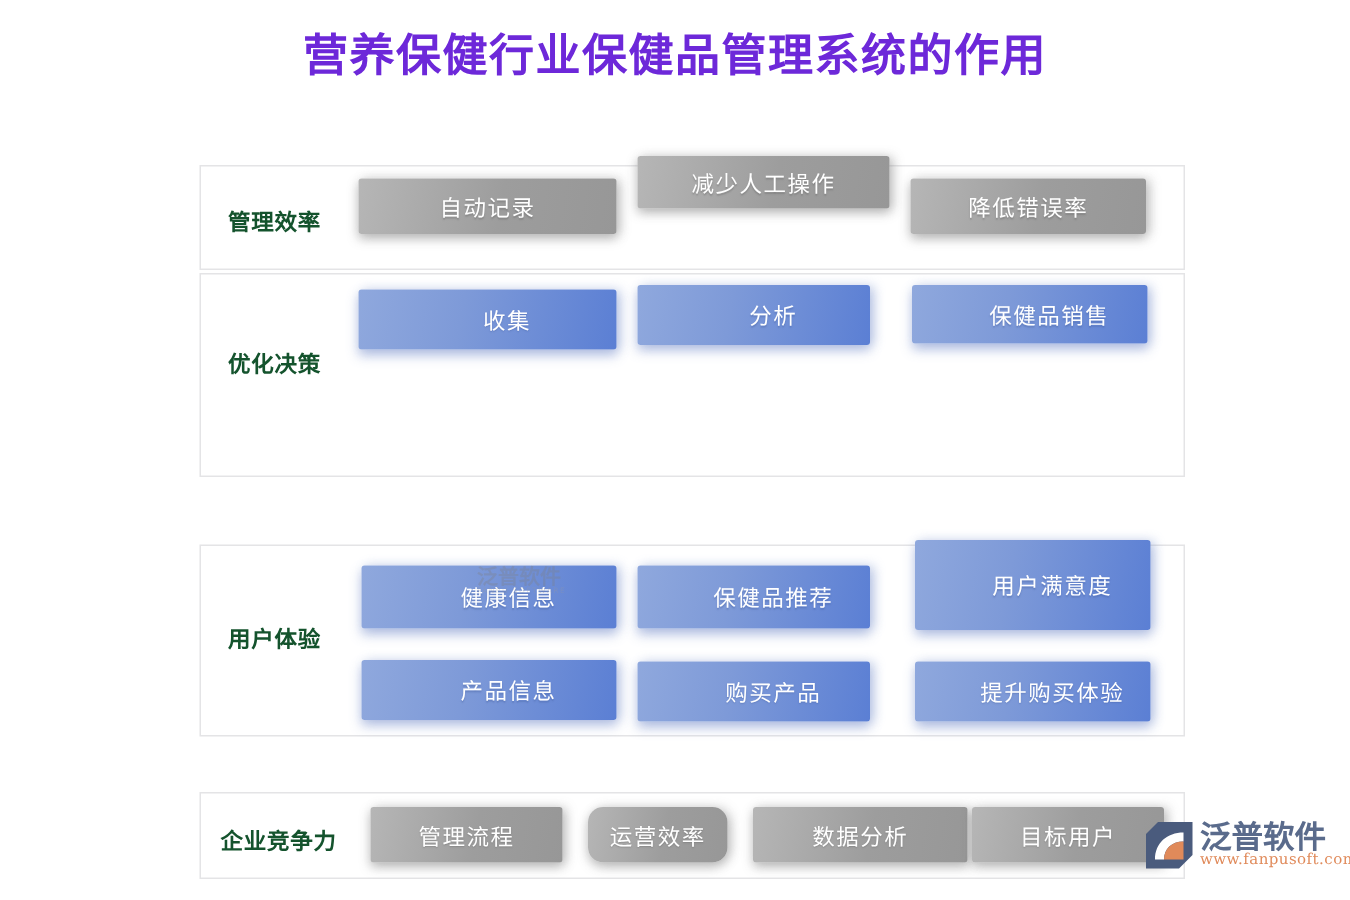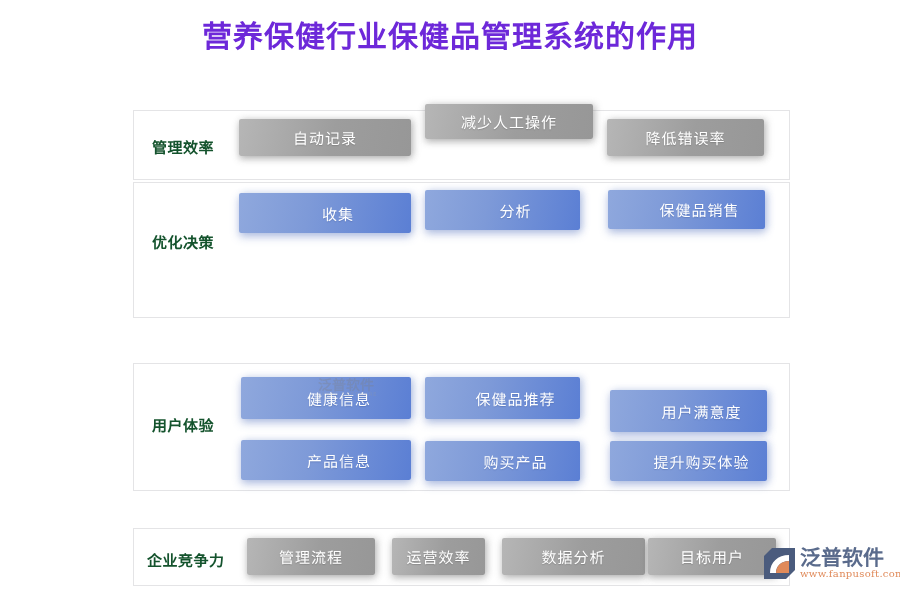--- a/index.html
+++ b/index.html
@@ -180,38 +180,38 @@
   <div class="btn btn-blue" style="left:239px; top:193px; width:172px; height:40px;">收集</div>
   <div class="btn btn-blue" style="left:425px; top:190px; width:155px; height:40px;">分析</div>
   <div class="btn btn-blue" style="left:608px; top:190px; width:157px; height:39px;">保健品销售</div>
 
 
   <div class="card card-3"></div>
   <div class="row-label" style="left:152px; top:414px;">用户体验</div>
 
   <div class="btn btn-blue" style="left:241px; top:377px; width:170px; height:42px;">健康信息</div>
   <div class="btn btn-blue" style="left:425px; top:377px; width:155px; height:42px;">保健品推荐</div>
-  <div class="btn btn-blue" style="left:610px; top:390px; width:157px; height:42px;">用户满意度</div>
+  <div class="btn btn-blue" style="left:610px; top:360px; width:157px; height:60px;">用户满意度</div>
 
   <div class="btn btn-blue" style="left:241px; top:440px; width:170px; height:40px;">产品信息</div>
   <div class="btn btn-blue" style="left:425px; top:441px; width:155px; height:40px;">购买产品</div>
   <div class="btn btn-blue" style="left:610px; top:441px; width:157px; height:40px;">提升购买体验</div>
 
   <div class="wm-center">
     <div class="wm-text">
       <span class="wm-cn">泛普软件</span>
       <span class="wm-en">FANPU SOFTWARE</span>
     </div>
   </div>
 
   <div class="card card-4"></div>
   <div class="row-label" style="left:147px; top:549px;">企业竞争力</div>
 
   <div class="btn btn-gray" style="left:247px; top:538px; width:128px; height:37px;">管理流程</div>
-  <div class="btn btn-gray" style="left:392px; top:538px; width:93px; height:37px;">运营效率</div>
+  <div class="btn btn-gray" style="left:392px; top:538px; width:93px; height:37px;border-radius:10px;">运营效率</div>
   <div class="btn btn-gray" style="left:502px; top:538px; width:143px; height:37px;">数据分析</div>
   <div class="btn btn-gray" style="left:648px; top:538px; width:128px; height:37px;">目标用户</div>
 
   <div class="logo">
     <div class="logo-mark">
       <svg viewBox="0 0 34 34" width="34" height="34" aria-hidden="true">
         <path d="M2 10 L10 2 L33 2 L33 24 L24 33 L2 33 Z" fill="#4a5b7d"></path>
         <path d="M8 27 C8 16, 16 9, 27 9 L27 15 C19 15, 14 20, 14 27 Z" fill="#ffffff"></path>
         <path d="M14 27 C14 20, 19 15, 27 15 L27 27 Z" fill="#e08a5a"></path>
       </svg>

